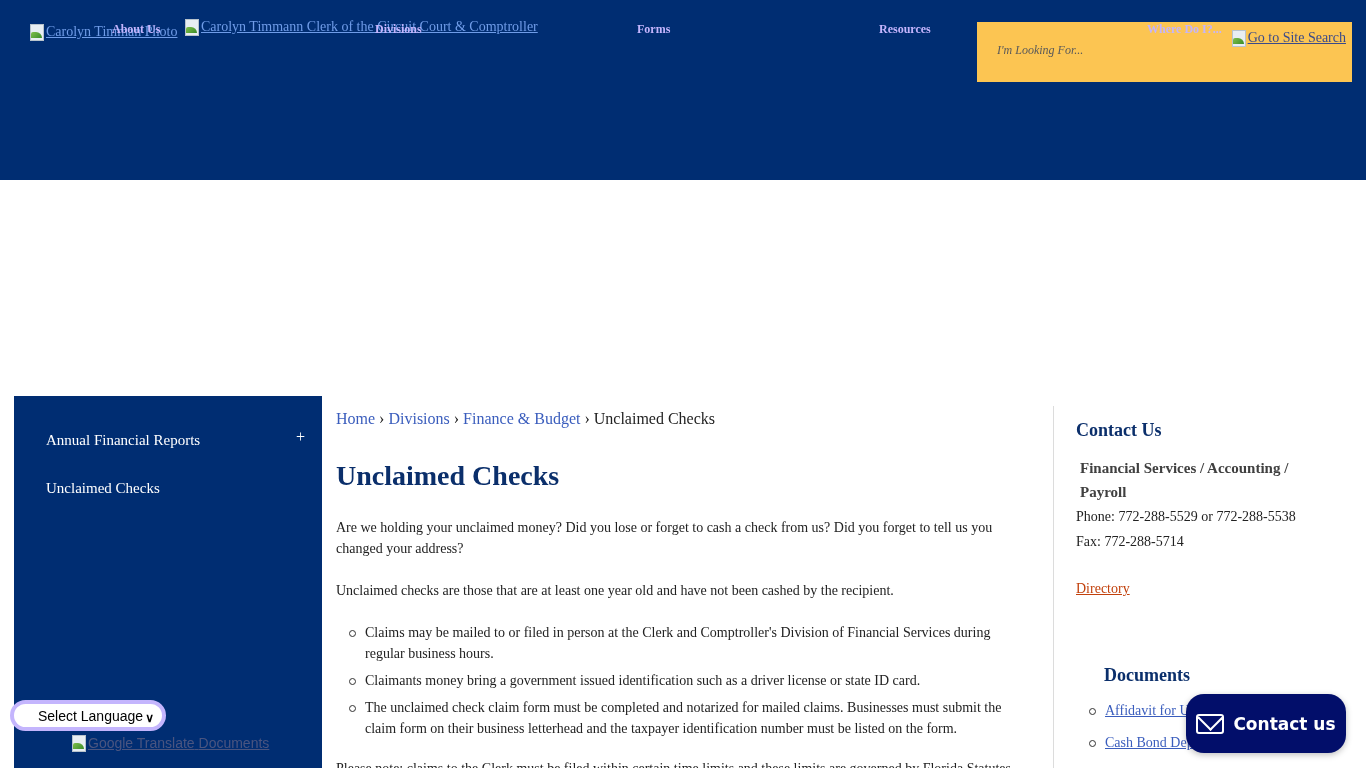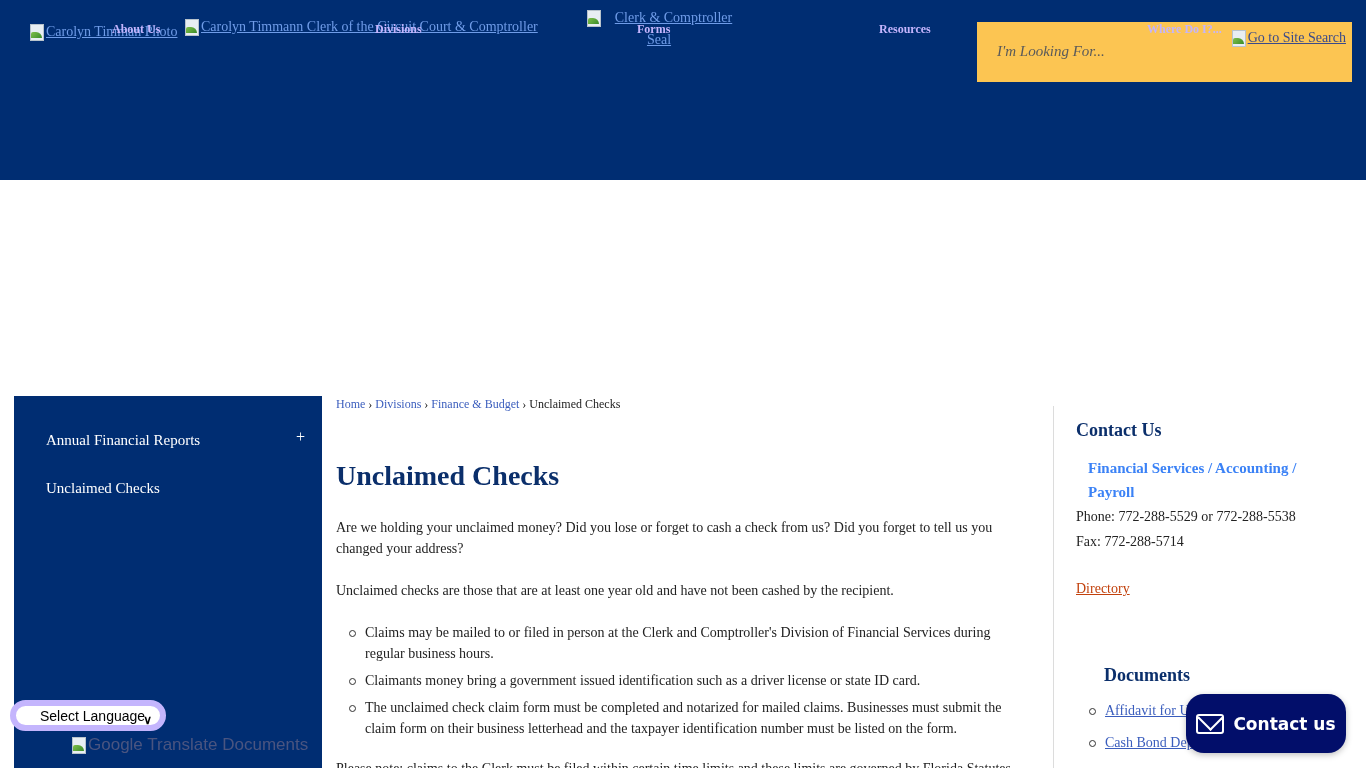--- a/index.html
+++ b/index.html
@@ -8,42 +8,42 @@
     .header { position: absolute; left: 0; top: 0; width: 1366px; height: 180px; background: #002d72; }
     .logo-link { position: absolute; font-size: 14px; color: #6f9ce8; text-decoration: underline; display: flex; align-items: center; }
     .broken-img { display: inline-block; width: 16px; height: 16px; position: relative; vertical-align: middle; margin-right: 1px; }
     .broken-img::before { content: ""; position: absolute; left: 1px; top: 0; width: 12px; height: 15px; background: #e8eef3; border: 1px solid #b8c3cc; }
     .broken-img::after { content: ""; position: absolute; left: 2px; top: 8px; width: 11px; height: 6px; background: linear-gradient(135deg, #7fbf4a 0%, #3a8c2a 100%); border-radius: 2px 6px 0 0; }
     .logo-photo { left: 29px; top: 24px; }
     .logo-name { left: 184px; top: 19px; }
     .logo-seal { left: 579px; top: 7px; width: 160px; flex-direction: column; align-items: center; text-align: center; line-height: 22px; }
     .logo-seal .row { display: flex; align-items: center; gap: 12px; }
     .search-box { position: absolute; left: 977px; top: 22px; width: 375px; height: 60px; background: #fcc552; }
-    .search-placeholder { position: absolute; left: 20px; top: 21px; font-style: italic; font-size: 15px; color: #5a5a5a; }
+    .search-placeholder { position: absolute; left: 20px; top: 21px; font-style: italic; font-size: 12px; color: #5a5a5a; }
     .search-link { position: absolute; right: 6px; top: 8px; font-size: 14px; color: #3a4a8a; text-decoration: underline; display: flex; align-items: center; }
     .nav-item { position: absolute; top: 22px; color: #c4b5fd; font-weight: bold; font-size: 12px; text-decoration: none; cursor: pointer; }
     .banner { position: absolute; left: 0; top: 180px; width: 1366px; height: 216px; background: #ffffff; }
     .sidebar { position: absolute; left: 14px; top: 396px; width: 308px; height: 420px; background: #002d72; }
     .side-item { position: absolute; left: 32px; color: #ffffff; font-size: 15px; text-decoration: none; cursor: pointer; }
     .side-plus { position: absolute; left: 282px; top: 32px; color: #ffffff; font-size: 16px; cursor: pointer; }
-    .lang-select { position: absolute; left: 10px; top: 700px; width: 156px; height: 31px; border-radius: 16px; background: #ffffff; border: 6px solid #c4b5fd; display: flex; align-items: center; padding-left: 24px; font-family: "Liberation Sans", sans-serif; font-size: 14px; color: #000; cursor: pointer; }
+    .lang-select { position: absolute; left: 10px; top: 700px; width: 156px; height: 31px; border-radius: 16px; background: #ffffff; border: 4px solid #c4b5fd; display: flex; align-items: center; padding-left: 24px; font-family: "Liberation Sans", sans-serif; font-size: 14px; color: #000; cursor: pointer; }
     .lang-select .chev { position: absolute; right: 8px; top: 7px; font-size: 12px; font-weight: bold; }
-    .gt-link { position: absolute; left: 71px; top: 735px; font-family: "Liberation Sans", sans-serif; font-size: 17px; color: #4a5580; display: flex; align-items: center; }
+    .gt-link { position: absolute; left: 71px; top: 735px; font-family: "Liberation Sans", sans-serif; font-size: 14px; color: #4a5580; display: flex; align-items: flex-end; text-decoration: underline; }
     .main { position: absolute; left: 336px; top: 396px; width: 690px; }
-    .breadcrumb { position: absolute; top: 1px; left: 0; font-size: 12px; color: #222; white-space: nowrap; }
+    .breadcrumb { position: absolute; top: 14px; left: 0; font-size: 16px; color: #222; white-space: nowrap; }
     .breadcrumb a { color: #3a5dbd; text-decoration: none; }
     .page-title { position: absolute; top: 64px; left: 0; font-size: 28px; font-weight: bold; color: #0b2f6b; }
     .para { position: absolute; left: 0; font-size: 14px; line-height: 21px; color: #222; width: 690px; }
     .bullets { position: absolute; left: 0; top: 226px; width: 690px; list-style: none; }
     .bullets li { position: relative; padding-left: 29px; font-size: 14px; line-height: 21px; color: #222; margin-bottom: 6px; }
     .bullets li::before { content: ""; position: absolute; left: 13px; top: 8px; width: 5px; height: 5px; border: 1px solid #333; border-radius: 50%; }
     .divider { position: absolute; left: 1053px; top: 406px; width: 1px; height: 362px; background: #dcdcdc; }
     .right { position: absolute; left: 1076px; top: 396px; width: 270px; }
     .r-h { position: absolute; left: 0; font-size: 18px; font-weight: bold; color: #0b2f6b; }
-    .r-dept { position: absolute; left: 12px; top: 60px; font-size: 15px; font-weight: bold; color: #3b82f6; line-height: 24px; width: 240px; }
+    .r-dept { position: absolute; left: 4px; top: 60px; font-size: 15px; font-weight: bold; color: #404040; line-height: 24px; width: 240px; }
     .r-line { position: absolute; left: 0; font-size: 14px; color: #222; }
     .r-link { position: absolute; left: 0; font-size: 14px; color: #c2410c; text-decoration: underline; }
     .doc-list { position: absolute; left: 0; top: 304px; list-style: none; width: 270px; }
     .doc-list li { position: relative; padding-left: 29px; font-size: 14px; line-height: 22px; margin-bottom: 10px; }
     .doc-list li::before { content: ""; position: absolute; left: 13px; top: 8px; width: 5px; height: 5px; border: 1px solid #333; border-radius: 50%; }
     .doc-list a { color: #3a5dbd; text-decoration: underline; }
     .contact-btn { position: absolute; left: 1186px; top: 694px; width: 160px; height: 59px; background: #020e6a; border-radius: 18px; display: flex; align-items: center; justify-content: center; gap: 9px; color: #fff; font-family: "DejaVu Sans", sans-serif; font-weight: bold; font-size: 17px; cursor: pointer; box-shadow: 0 2px 6px rgba(0,0,0,0.25); }
     .mail-icon { width: 28px; height: 20px; border: 2px solid #fff; border-radius: 3px; position: relative; overflow: hidden; }
     .mail-icon::after { content: ""; position: absolute; left: 3px; top: -8px; width: 17px; height: 17px; border-right: 2px solid #fff; border-bottom: 2px solid #fff; transform: rotate(45deg); }
   </style>
@@ -51,27 +51,20 @@
 <body>
 
 <div class="header">
   <a class="logo-link logo-photo">
     <span class="broken-img"></span>
     <span>Carolyn Timman Photo</span>
   </a>
   <a class="logo-link logo-name">
     <span class="broken-img"></span>
     <span>Carolyn Timmann Clerk of the Circuit Court &amp; Comptroller</span>
-  </a>
-  <a class="logo-link logo-seal">
-    <span class="row">
-      <span class="broken-img"></span>
-      <span>Clerk &amp; Comptroller</span>
-    </span>
-    <span>Seal</span>
   </a>
 
   <div class="search-box">
     <span class="search-placeholder">I'm Looking For...</span>
     <a class="search-link">
       <span class="broken-img"></span>
       <span>Go to Site Search</span>
     </a>
   </div>
 

